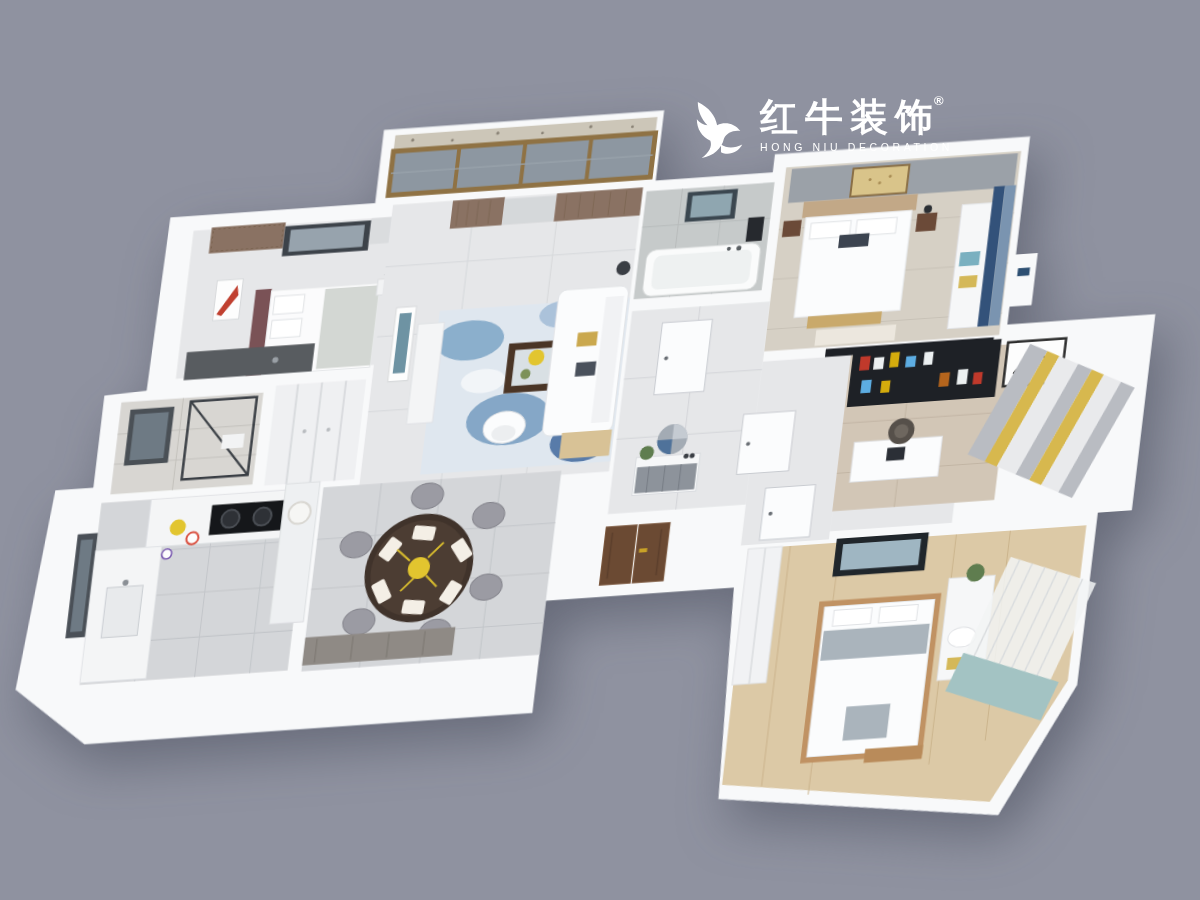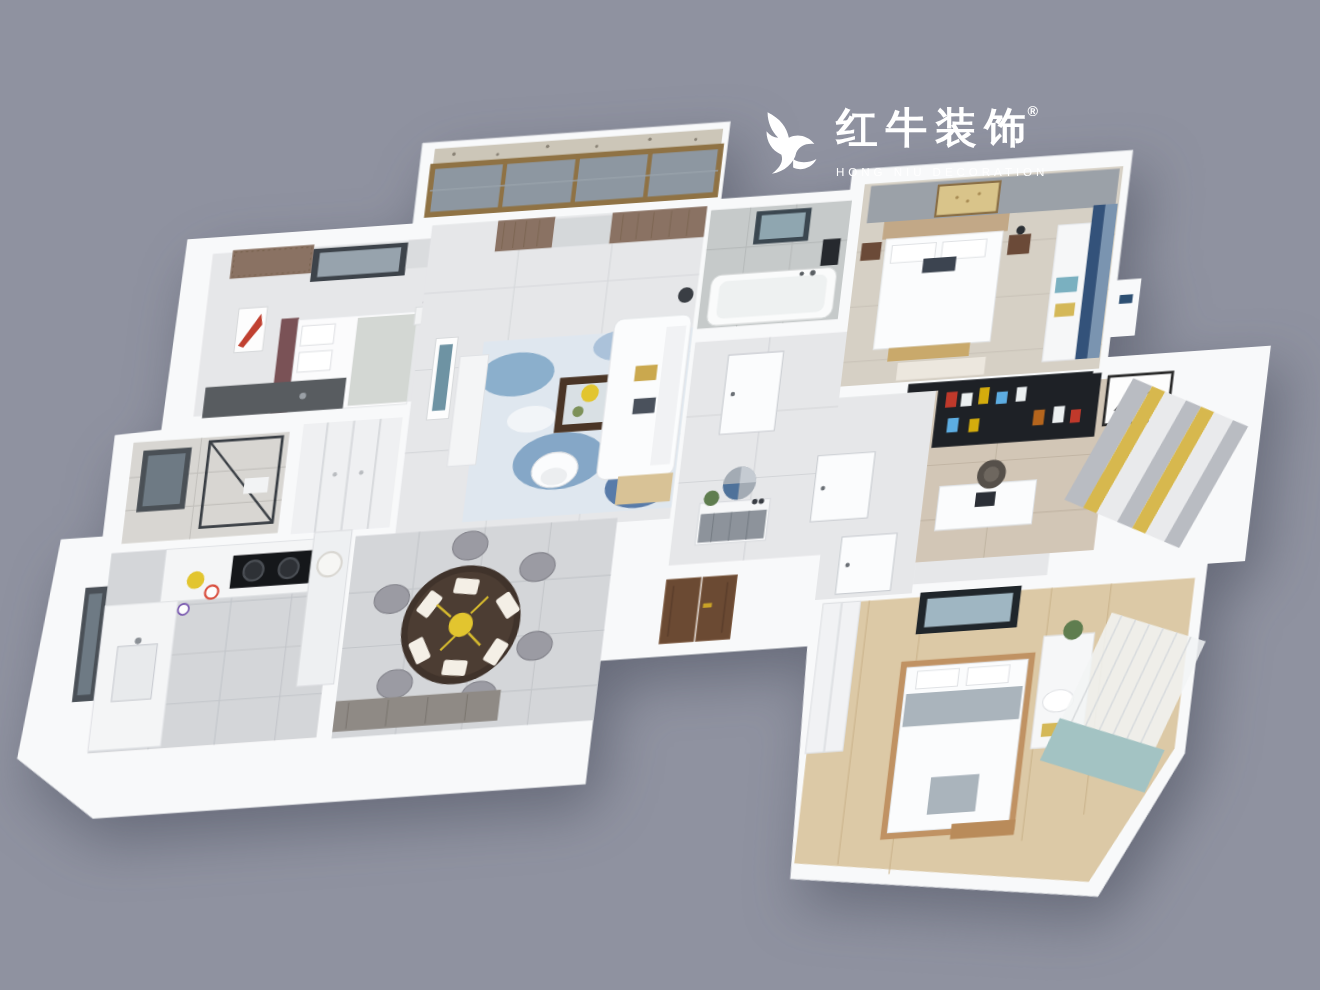--- a/index.html
+++ b/index.html
@@ -7,21 +7,21 @@
        font-family:"Liberation Sans", sans-serif;position:relative;}
   .stage{position:absolute;inset:0;}
   svg{display:block;}
   .plan{filter:drop-shadow(14px 22px 26px rgba(40,44,60,.38));}
   .logo{position:absolute;left:692px;top:98px;width:270px;color:#fff;
         display:flex;align-items:flex-start;}
   .logo-mark{width:58px;height:64px;flex:0 0 auto;}
   .logo-text{margin-left:10px;}
   .logo-reg{font-size:13px;vertical-align:top;position:relative;top:-4px;left:-6px;}
   .logo-cn{font-size:38px;font-weight:700;letter-spacing:7px;line-height:1.05;white-space:nowrap;}
-  .logo-en{font-size:10.5px;letter-spacing:3.6px;margin-top:13px;white-space:nowrap;}
+  .logo-en{font-size:10.5px;letter-spacing:3.6px;margin-top:3px;white-space:nowrap;}
   .wallline{stroke:#d7dade;stroke-width:.8;fill:none;}
 </style>
 </head>
 <body>
 
 <div class="stage">
 <svg width="1200" height="900" viewBox="0 0 1200 900">
   <rect x="0" y="0" width="1200" height="900" fill="#8f92a0"></rect>
 
   <g class="plan" transform="matrix(1,-0.07,-0.12,1,57.6,42)">

